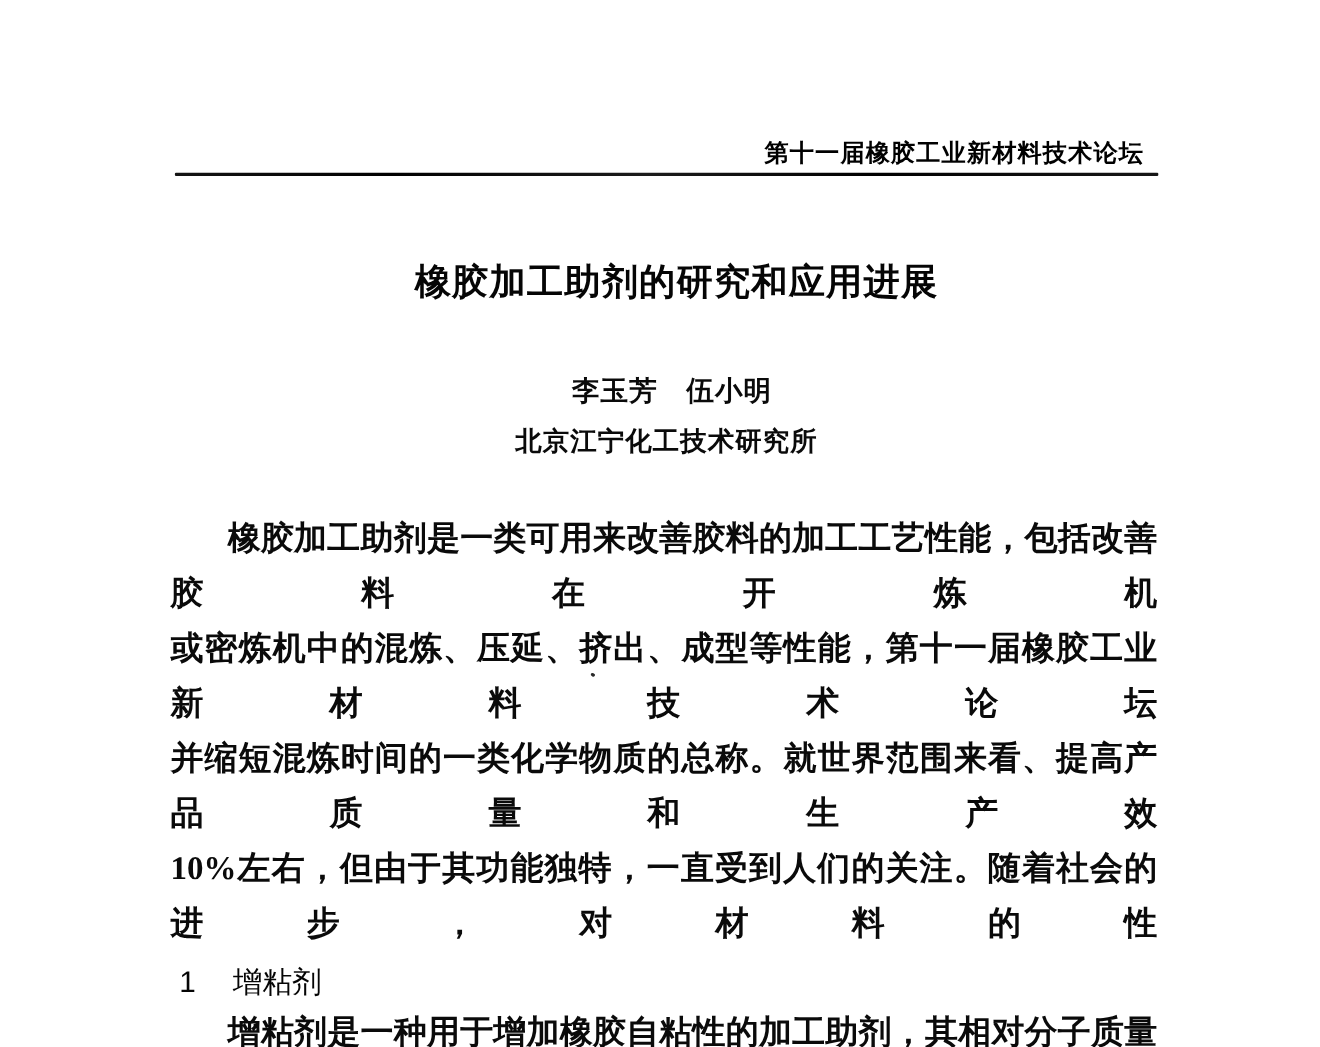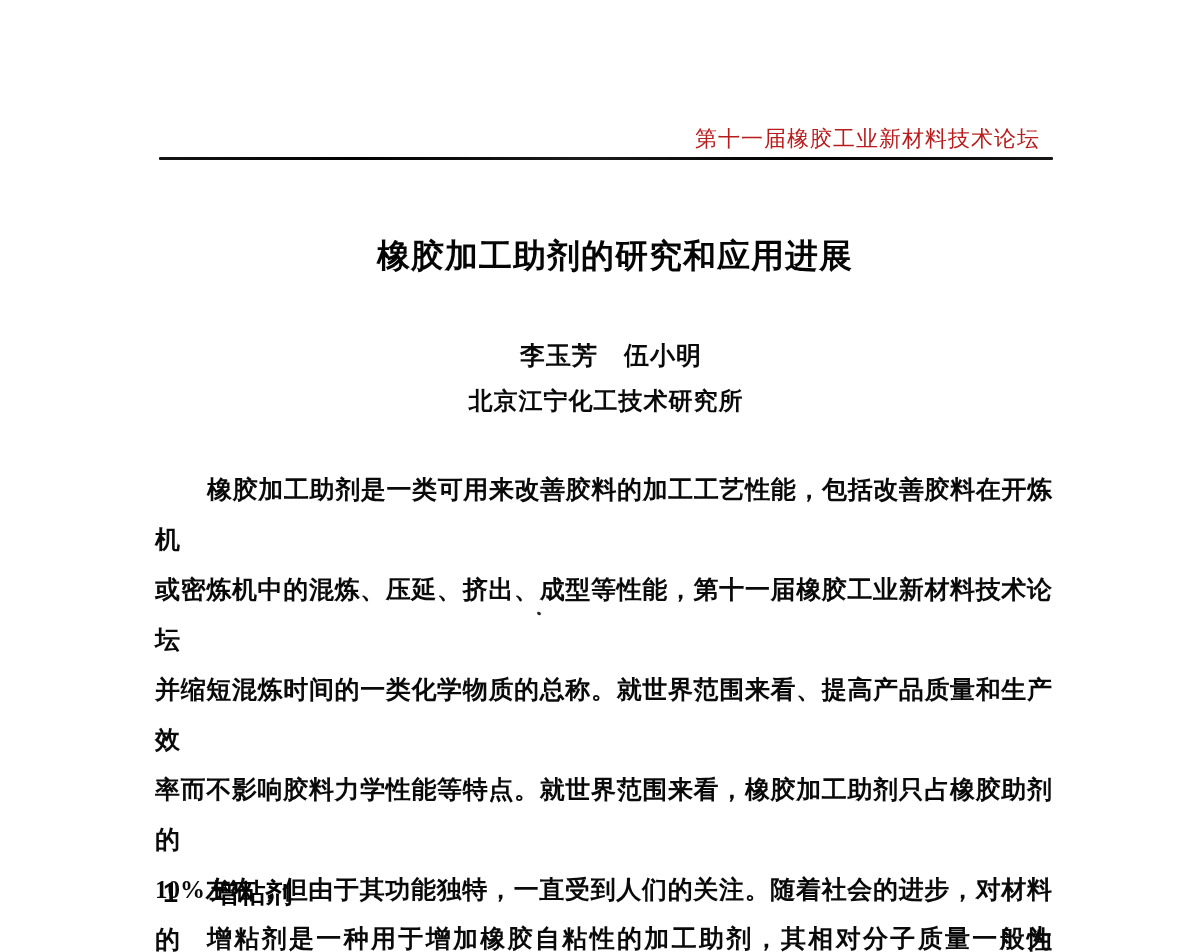--- a/index.html
+++ b/index.html
@@ -15,24 +15,24 @@
     overflow: hidden;
     font-family: "Liberation Serif", "DejaVu Serif", serif;
     color: #0a0a0a;
   }
   
   .running-head {
     position: absolute;
     top: 124px;
     right: 160px;
     font-family: "Liberation Sans", "DejaVu Sans", sans-serif;
-    font-weight: 400;
+    font-weight: 700;
     font-size: 22px;
     letter-spacing: 1px;
-    color: #b91c1c;
+    color: #000000;
     white-space: nowrap;
   }
   .head-rule {
     position: absolute;
     top: 157px;
     left: 159px;
     width: 894px;
     height: 3px;
     background: linear-gradient(90deg, #141414 0%, #000 22%, #1c1c1c 48%, #000 71%, #171717 100%);
     border-radius: 1px;
@@ -77,41 +77,41 @@
   }
   
   .body-block {
     position: absolute;
     top: 465px;
     left: 155px;
     width: 897px;
   }
   .line {
     margin: 0;
-    font-size: 25px;
+    font-size: 30px;
     font-weight: 600;
     line-height: 50px;
     color: #0a0a0a;
     white-space: nowrap;
   }
   .line.just {
     white-space: normal;
     text-align: justify;
     text-align-last: justify;
   }
   .line.indent {
     text-indent: 52px;
   }
   
   .section-heading {
     position: absolute;
     top: 876px;
     left: 163px;
     font-family: "Liberation Sans", "DejaVu Sans", sans-serif;
-    font-weight: 700;
+    font-weight: 400;
     font-size: 27px;
     line-height: 34px;
     color: #050505;
   }
   .section-heading .sec-no {
     display: inline-block;
     margin-right: 26px;
   }
   
   .cutoff-line {
@@ -146,21 +146,20 @@
   <h1 class="title">橡胶加工助剂的研究和应用进展</h1>
 
   <div class="authors">李玉芳　伍小明</div>
 
   <div class="affiliation">北京江宁化工技术研究所</div>
 
   <div class="body-block">
     <p class="line just indent">橡胶加工助剂是一类可用来改善胶料的加工工艺性能，包括改善胶料在开炼机</p>
     <p class="line just">或密炼机中的混炼、压延、挤出、成型等性能，第十一届橡胶工业新材料技术论坛</p>
     <p class="line just">并缩短混炼时间的一类化学物质的总称。就世界范围来看、提高产品质量和生产效</p>
-    <p class="line just">率而不影响胶料力学性能等特点。就世界范围来看，橡胶加工助剂只占橡胶助剂的</p>
     <p class="line just">10%左右，但由于其功能独特，一直受到人们的关注。随着社会的进步，对材料的性</p>
 
   </div>
 
   <div class="section-heading">
     <span class="sec-no">1</span>
     <span>增粘剂</span>
   </div>
 
   <div class="cutoff-line">

